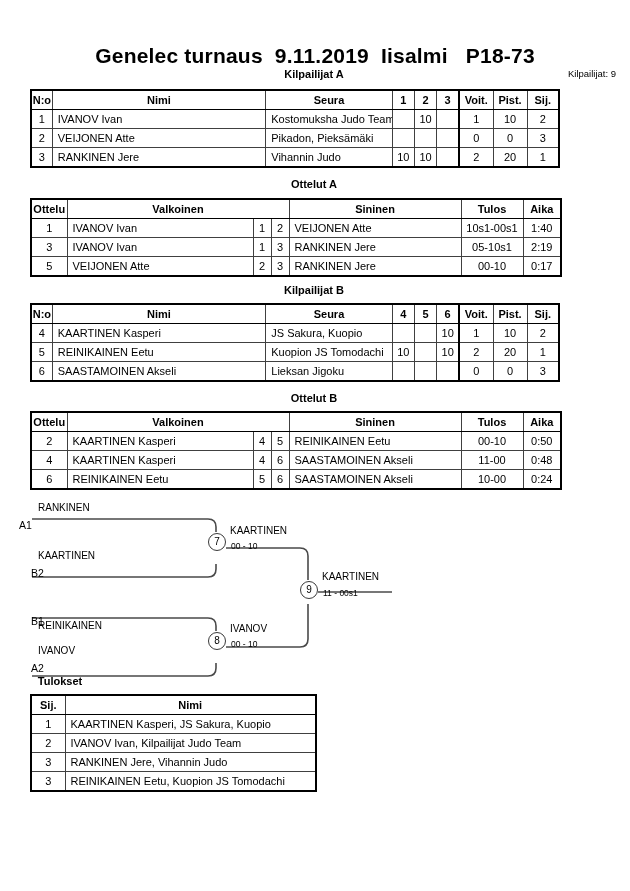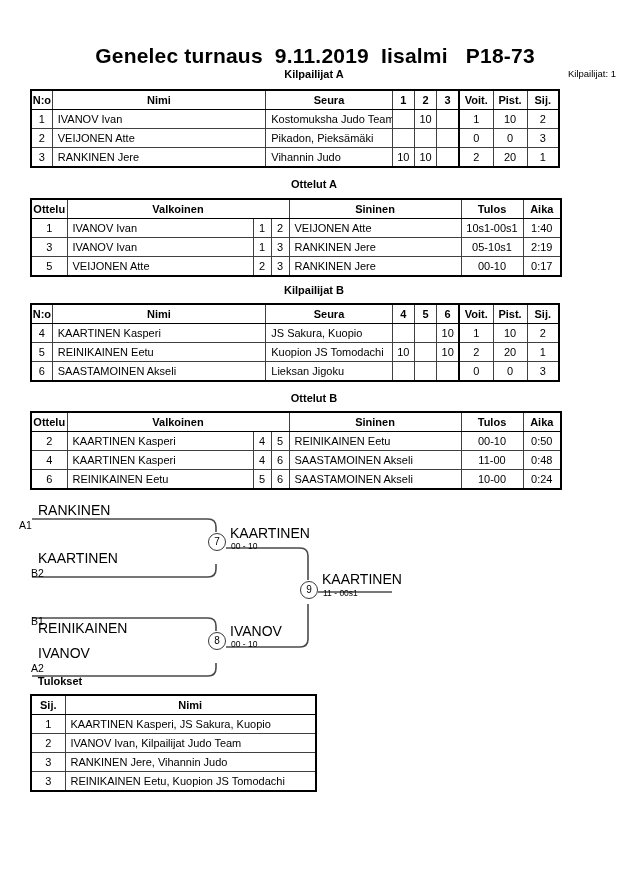--- a/index.html
+++ b/index.html
@@ -80,21 +80,21 @@
   .bracket {
     position: absolute;
     left: 0;
     top: 0;
     width: 630px;
     height: 891px;
     pointer-events: none;
   }
   .bk-label {
     position: absolute;
-    font-size: 14px;
+    font-size: 10px;
     white-space: nowrap;
   }
   .bk-seed {
     position: absolute;
     font-size: 10.5px;
     white-space: nowrap;
   }
   .bk-score {
     position: absolute;
     font-size: 8.5px;
@@ -109,21 +109,21 @@
     background: #fff;
     font-size: 10px;
     line-height: 16px;
     text-align: center;
   }
 </style>
 </head>
 <body>
 
 <div class="doc-title">Genelec turnaus  9.11.2019  Iisalmi   P18-73</div>
-<div class="entrant-count">Kilpailijat: 1</div>
+<div class="entrant-count">Kilpailijat: 9</div>
 
 <div class="section-heading" style="top:68px;">Kilpailijat A</div>
 
 <table class="grid" style="left:30px; top:89px; width:530px;">
   <colgroup>
     <col style="width:20px">
       <col style="width:201px">
       <col style="width:119px">
     <col style="width:21px">
       <col style="width:21px">

